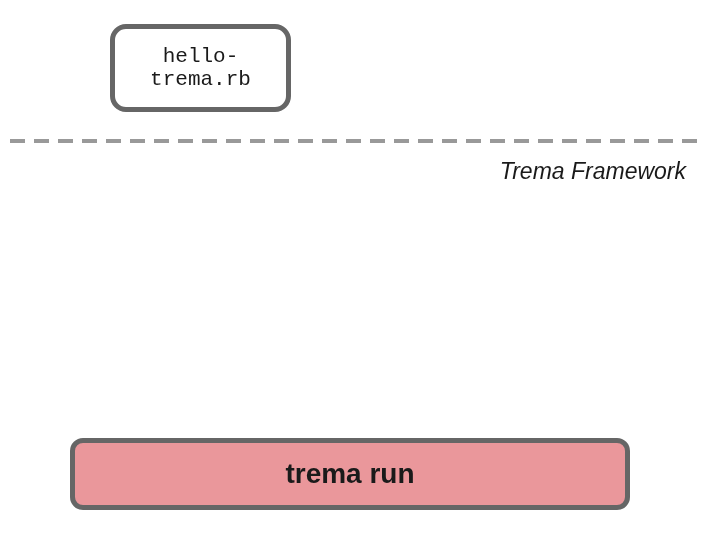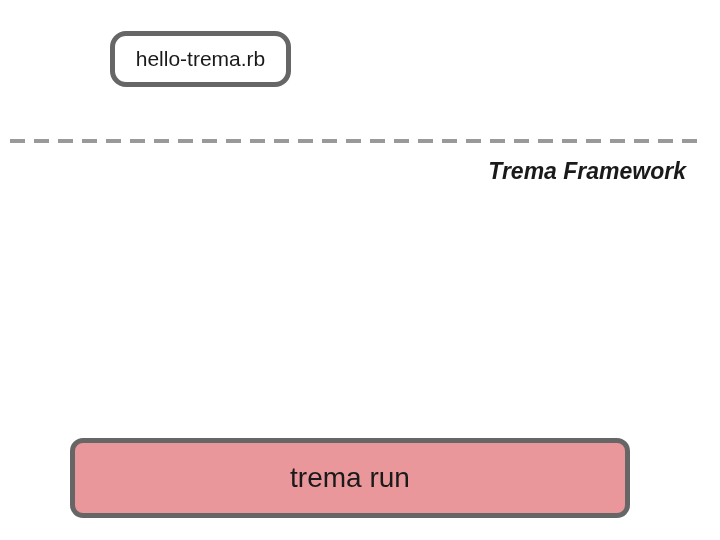--- a/index.html
+++ b/index.html
@@ -24,51 +24,52 @@
     position: absolute;
     display: flex;
     align-items: center;
     justify-content: center;
     border: 5px solid var(--border-gray);
     text-align: center;
     color: var(--text-color);
   }
   .app-node {
     left: 110px;
-    top: 31px;
+    top: 24px;
     width: 181px;
-    height: 56px;
+    height: 88px;
     background: var(--node-fill);
     border-radius: 16px;
     font-size: 21px;
+    font-family: Liberation Mono, monospace;
   }
   .command-node {
     left: 70px;
     top: 438px;
     width: 560px;
-    height: 80px;
+    height: 72px;
     background: var(--command-fill);
     border-radius: 13px;
     font-size: 28px;
+    font-weight: bold;
   }
   .layer-label {
     position: absolute;
     font-style: italic;
     font-size: 23px;
     color: var(--text-color);
     white-space: nowrap;
   }
   .label-user-apps {
     top: 35px;
     right: 40px;
   }
   .label-trema-fw {
     top: 158px;
     right: 34px;
-    font-weight: bold;
   }
   .dashed-divider {
     position: absolute;
     left: 10px;
     top: 139px;
     width: 688px;
     height: 4px;
     background: repeating-linear-gradient(
       to right,
       var(--dash-gray) 0px,

